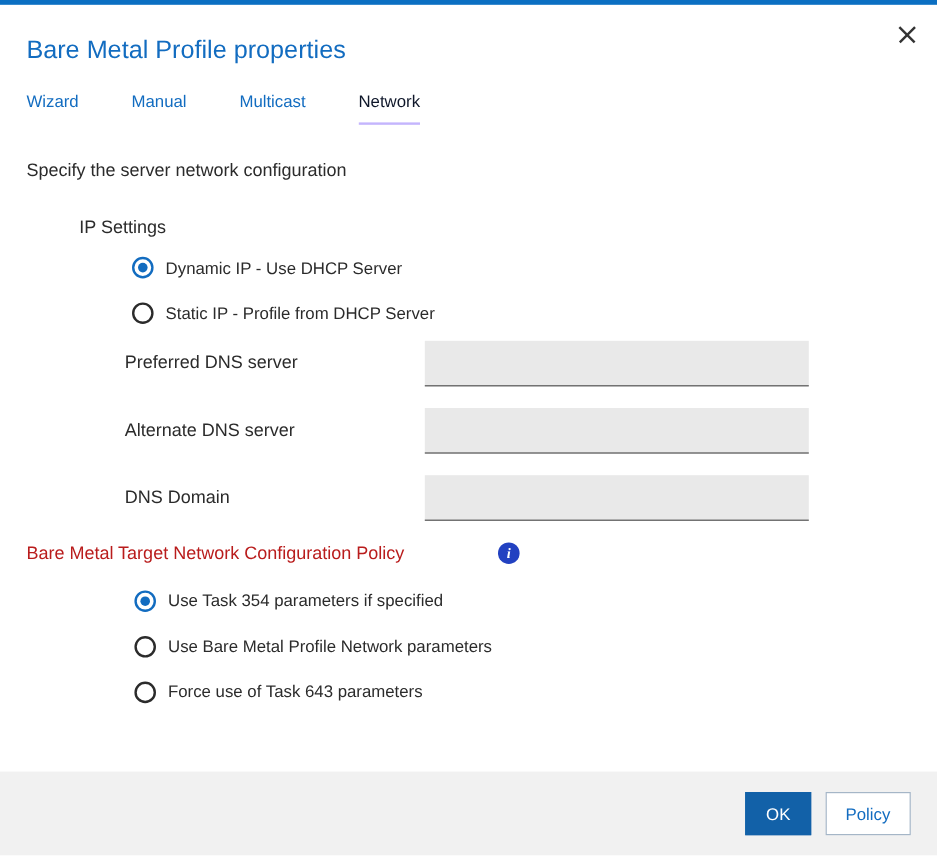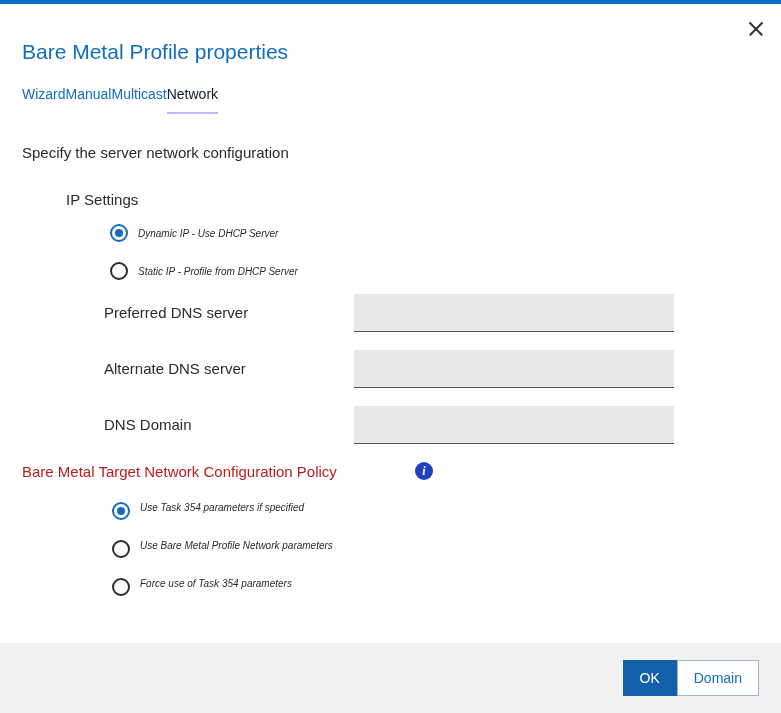--- a/index.html
+++ b/index.html
@@ -31,30 +31,31 @@
       position: absolute;
       top: 8px;
       left: 0;
       width: 18px;
       height: 1.5px;
       background: #333;
     }
     .close-icon::before { transform: rotate(45deg); }
     .close-icon::after { transform: rotate(-45deg); }
     .content {
-      padding: 36px 22px 0 22px;
+      padding: 26px 22px 0 22px;
     }
     .title {
       color: #126cc0;
       font-size: 21px;
       font-weight: 400;
       margin-bottom: 22px;
     }
     .tabs {
       display: flex;
+      gap: 44px;
       margin-bottom: 30px;
     }
     .tab {
       color: #126cc0;
       font-size: 14px;
       padding-bottom: 10px;
       cursor: pointer;
     }
     .tab.active {
       color: #0f172a;
@@ -97,23 +98,22 @@
     }
     .radio.selected::after {
       content: '';
       position: absolute;
       top: 3px; left: 3px;
       width: 8px; height: 8px;
       background: #126cc0;
       border-radius: 50%;
     }
     .radio-label {
-      font-size: 10px;
-      color: #2b2b2b;
-      font-style: italic;
+      font-size: 14px;
+      color: #2b2b2b;
     }
     .ip-block { margin-bottom: 10px; margin-left: 44px; }
     .field-row {
       display: flex;
       align-items: flex-start;
       margin-left: 82px;
       margin-bottom: 18px;
     }
     .field-label {
       width: 250px;
@@ -162,20 +162,21 @@
     }
     .footer {
       position: absolute;
       left: 0; right: 0; bottom: 0;
       height: 70px;
       background: #f1f1f1;
       display: flex;
       align-items: center;
       justify-content: flex-end;
       padding-right: 22px;
+      gap: 12px;
     }
     .btn {
       min-width: 54px;
       height: 36px;
       padding: 0 16px;
       font-size: 14px;
       cursor: pointer;
       display: inline-flex;
       align-items: center;
       justify-content: center;
@@ -257,21 +258,21 @@
     <span class="radio-label">Use Task 354 parameters if specified</span>
   </div>
 
   <div class="policy-row">
     <span class="radio"></span>
     <span class="radio-label">Use Bare Metal Profile Network parameters</span>
   </div>
 
   <div class="policy-row">
     <span class="radio"></span>
-    <span class="radio-label">Force use of Task 354 parameters</span>
+    <span class="radio-label">Force use of Task 643 parameters</span>
   </div>
 
 </div>
 
 <div class="footer">
   <div class="btn btn-primary">OK</div>
-  <div class="btn btn-secondary">Domain</div>
+  <div class="btn btn-secondary">Policy</div>
 </div>
 
 </body></html>

